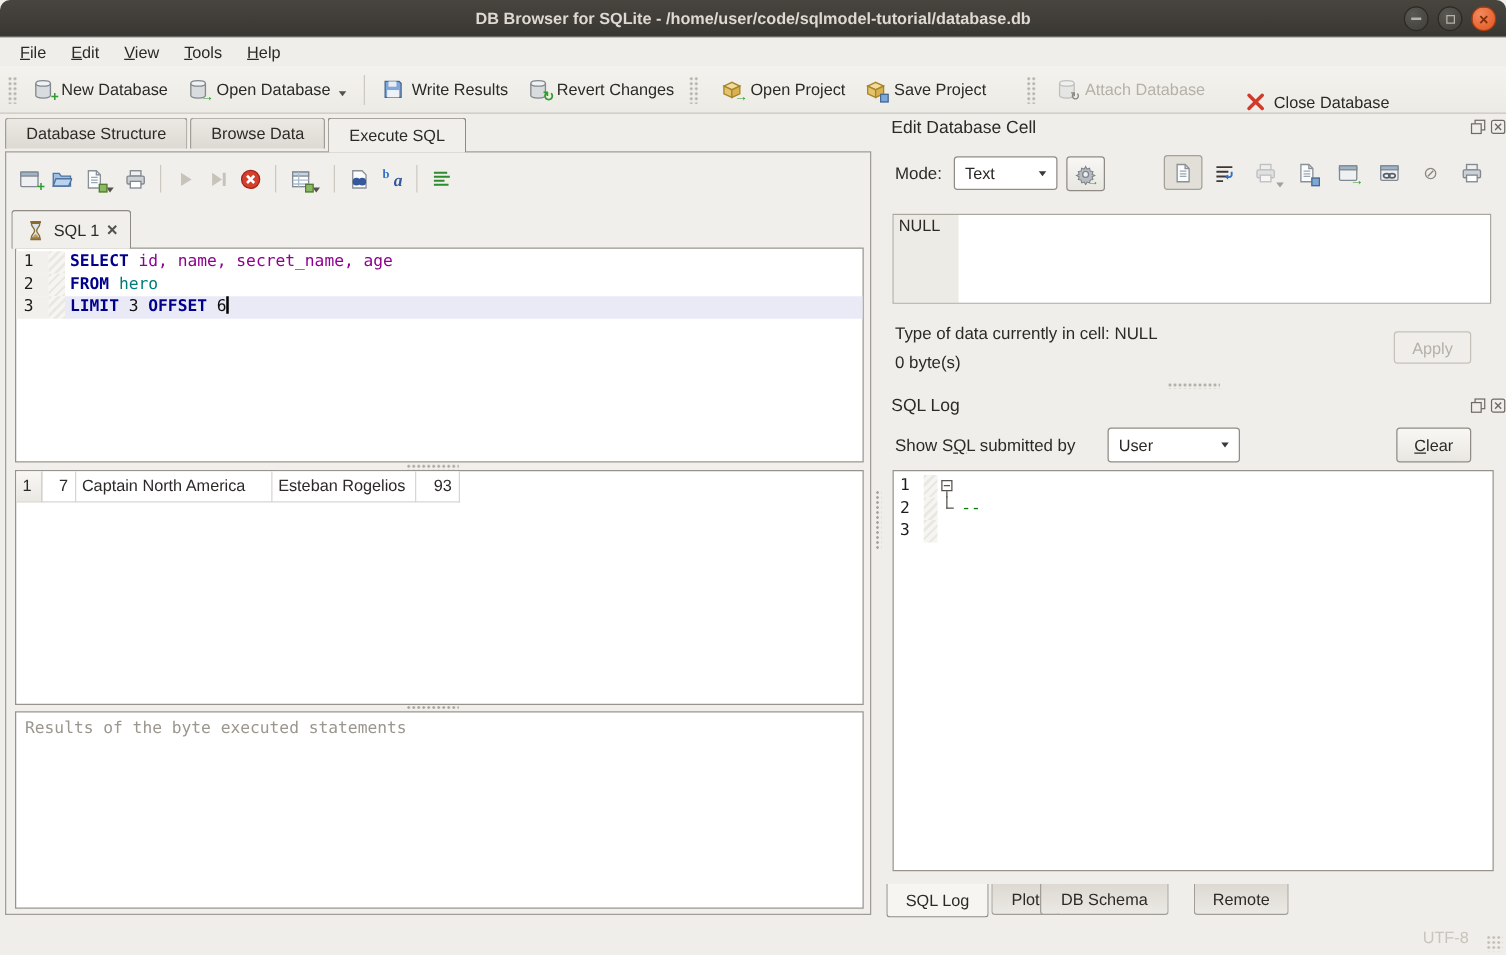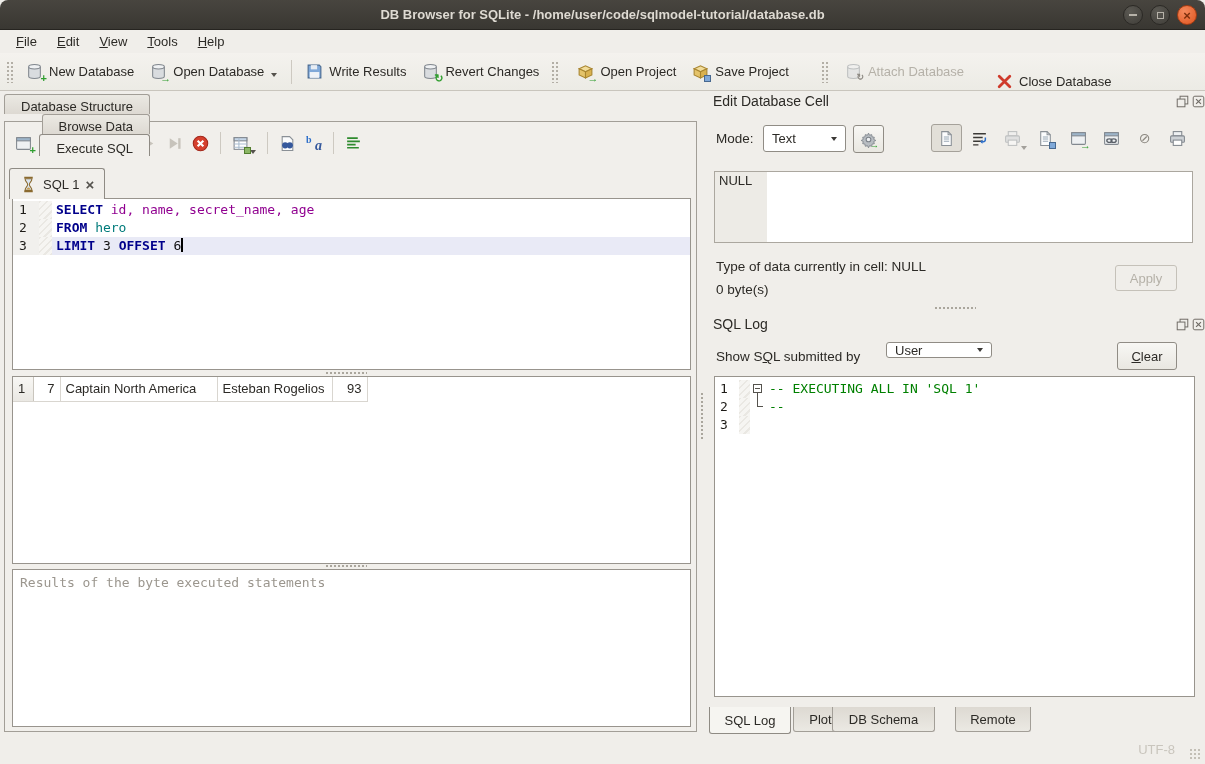--- a/index.html
+++ b/index.html
@@ -56,21 +56,21 @@
   .badge.sm { font-size:9px; right:-2px; bottom:-2px; }
   .sqg { position:absolute; right:-2px; bottom:-2px; width:7px; height:7px;
          background:#8cb765; border:1px solid #527d2e; }
   .sqb { position:absolute; right:-2px; bottom:-2px; width:7px; height:7px;
          background:#7fa8d8; border:1px solid #47688f; }
   .drop-caret { width:0; height:0; border-left:3.5px solid transparent;
     border-right:3.5px solid transparent; border-top:4px solid #55524c; }
   .caret-after { margin-left:1px; align-self:flex-end; margin-bottom:3px; }
 
   
-  .main-tabs { position:absolute; left:4px; top:94px; height:28px; display:flex; align-items:flex-end; z-index:3;flex-direction:column; }
+  .main-tabs { position:absolute; left:4px; top:94px; height:28px; display:flex; z-index:3; }
   .main-tab { height:25px; padding:4px 16px 0; margin-right:2px;
     background:linear-gradient(#ebe9e3,#ddd9d2); border:1px solid #a29e97; border-bottom:none;
     border-radius:3px 3px 0 0; }
   .main-tab.active { height:28px; padding-top:6px; background:#f1efeb; border-color:#8f8b84; position:relative; z-index:4; }
 
   .left-frame { position:absolute; left:4px; top:121px; width:693px; height:611px;
     border:1px solid #a29e97; background:#f1efeb; }
 
   
   .sql-toolbar { position:absolute; left:10px; top:10px; display:flex; align-items:center; gap:9px; }
@@ -619,37 +619,36 @@
     </svg>
   <svg class="dock-ic" viewBox="0 0 16 16">
       <use href="#i-closebox"></use>
     </svg>
 </div>
 <div class="h-grip" style="left:934px; top:306px;"></div>
 
 <div class="abs field-label" style="left:716px; top:349px;">
   <span>Show S</span><span style="text-decoration:underline;">Q</span><span>L submitted by</span>
 </div>
-<div class="combo" style="left:886px; top:342px; width:106px; height:16px;">
+<div class="combo" style="left:886px; top:342px; width:106px; height:28px;">
   <span class="cv">User</span>
   <span class="drop-caret"></span>
 </div>
 <div class="btn" style="left:1117px; top:342px; width:60px; height:28px;">
   <span class="fl">Clear</span>
 </div>
 
 <div class="logbox">
   <div class="lline">
     <span class="lgut">1</span>
       <span class="lhatch"></span>
       <span class="lfold">
         <span class="foldbox"></span>
         <span class="foldline"></span>
       </span>
-      <span class="lcode cmt">-- EXECUTING ALL IN 'SQL 1'</span>
   </div>
   <div class="lline">
     <span class="lgut">2</span>
       <span class="lhatch"></span>
       <span class="lfold">
         <span class="elbow"></span>
       </span>
       <span class="lcode cmt">--</span>
   </div>
   <div class="lline">

